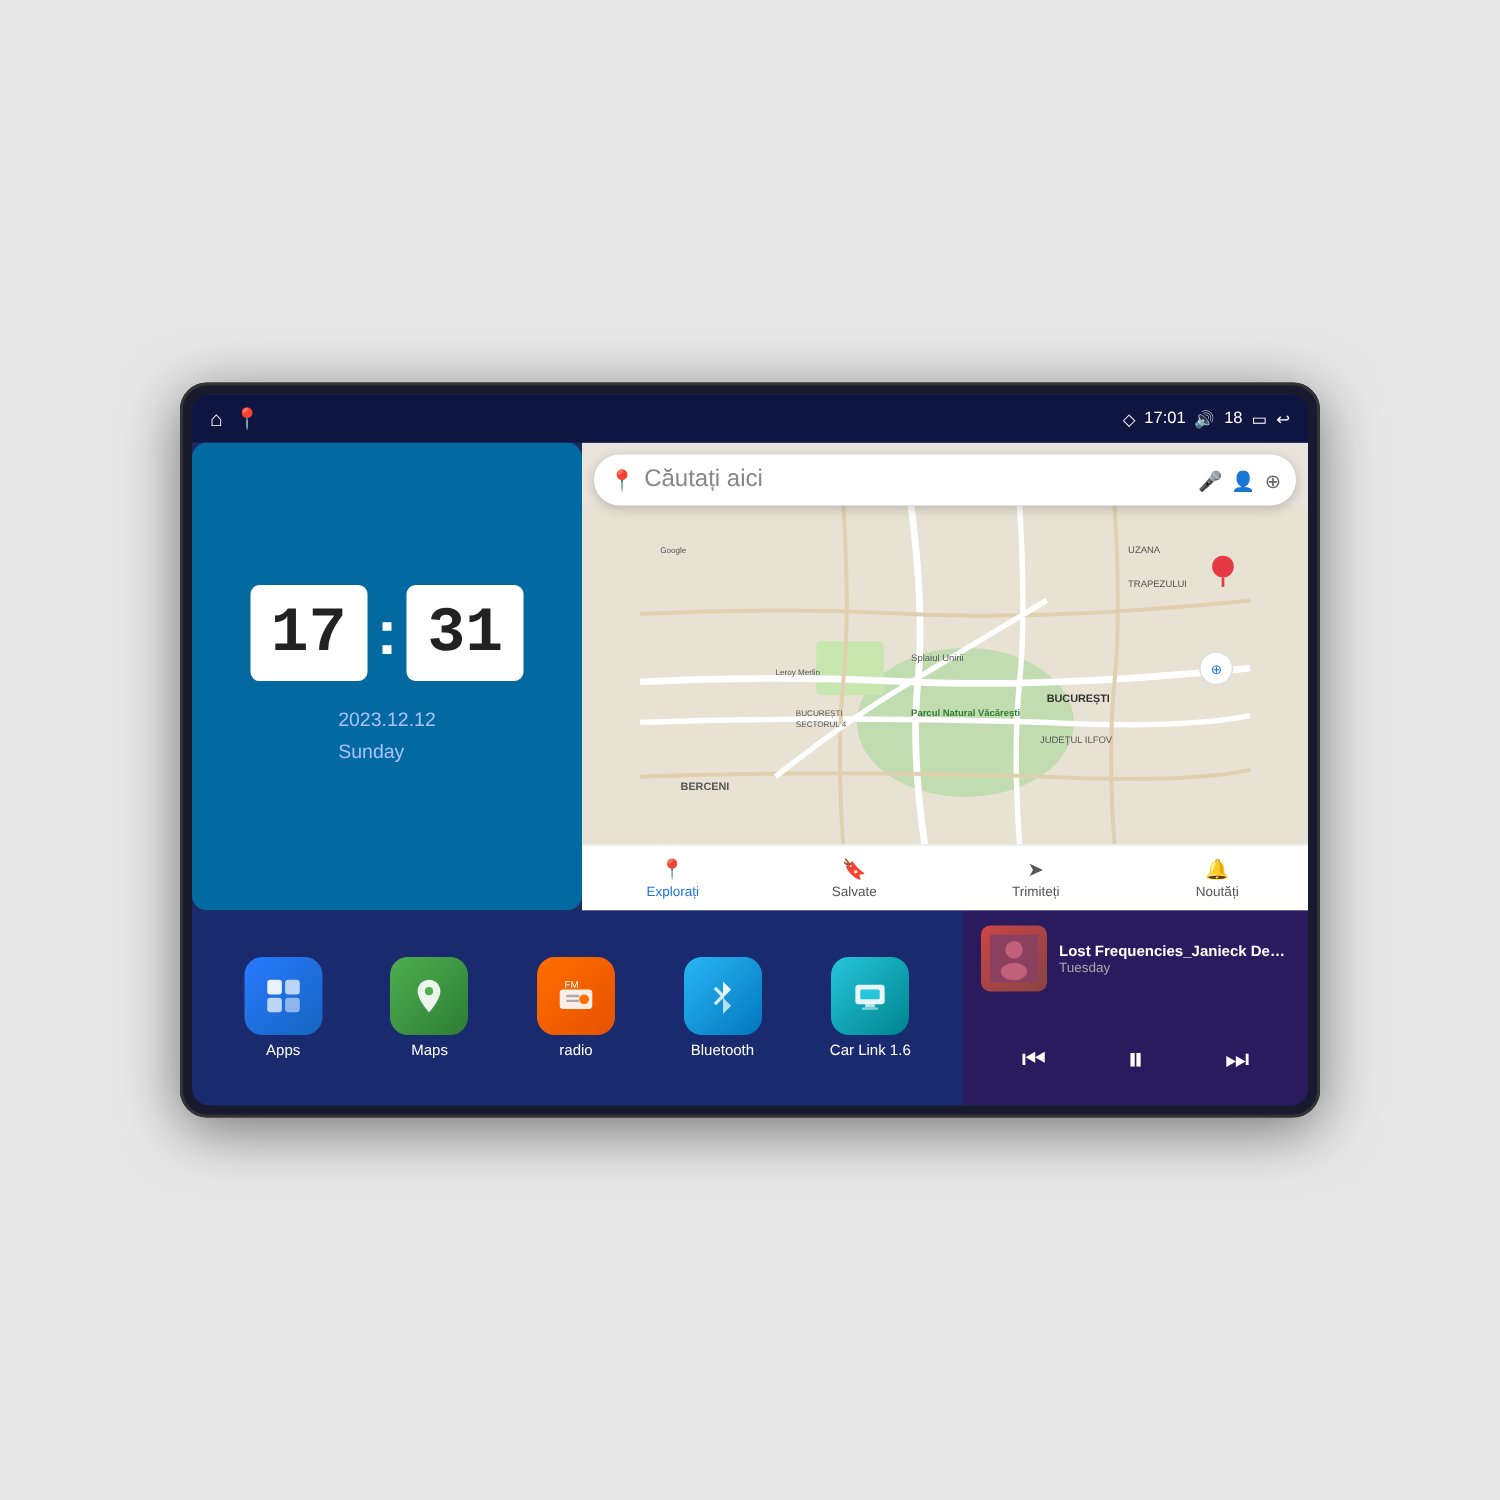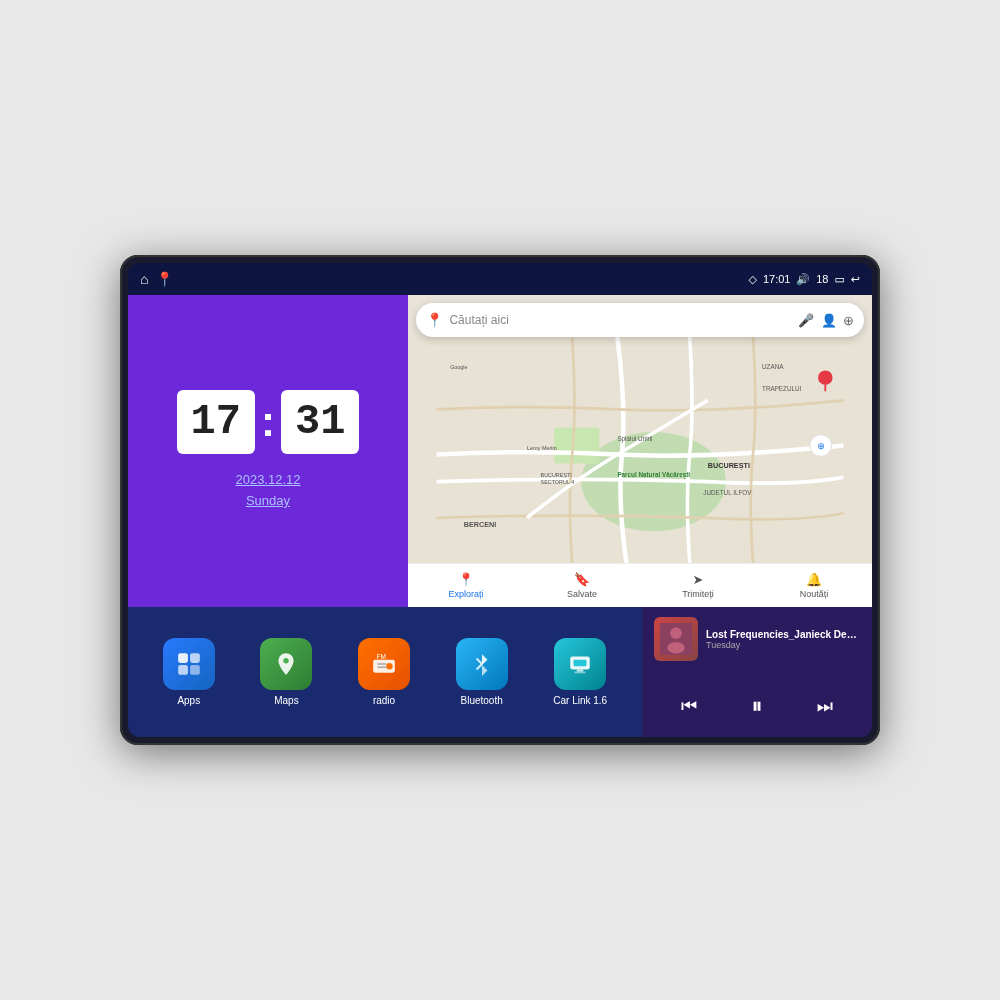--- a/index.html
+++ b/index.html
@@ -73,28 +73,29 @@
 
     
     .top-section {
       display: flex;
       flex: 1;
       overflow: hidden;
     }
 
     
     .clock-widget {
-      width: 280px;
-      background: #6d28d9;
+      width: 260px;
+      background: #0369a1;
       display: flex;
       flex-direction: column;
       align-items: center;
       justify-content: center;
       padding: 16px;
       flex-shrink: 0;
+      border-radius: 10px;
     }
 
     .clock-display {
       display: flex;
       align-items: center;
       gap: 6px;
       margin-bottom: 16px;
     }
 
     .clock-digit {
@@ -111,23 +112,21 @@
 
     .clock-colon {
       color: #fff;
       font-size: 42px;
       font-weight: bold;
     }
 
     .clock-date {
       color: #aac0ff;
       font-size: 13px;
-      text-align: center;
       line-height: 1.6;
-      text-decoration: underline;
     }
 
     
     .map-widget {
       flex: 1;
       background: #e8e4dc;
       position: relative;
       overflow: hidden;
     }
 
@@ -153,21 +152,21 @@
       z-index: 10;
     }
 
     .map-search-pin {
       color: #e63946;
       font-size: 14px;
     }
 
     .map-search-text {
       flex: 1;
-      font-size: 12px;
+      font-size: 16px;
       color: #888;
     }
 
     .map-search-icons {
       display: flex;
       gap: 6px;
       color: #666;
       font-size: 13px;
     }
 

